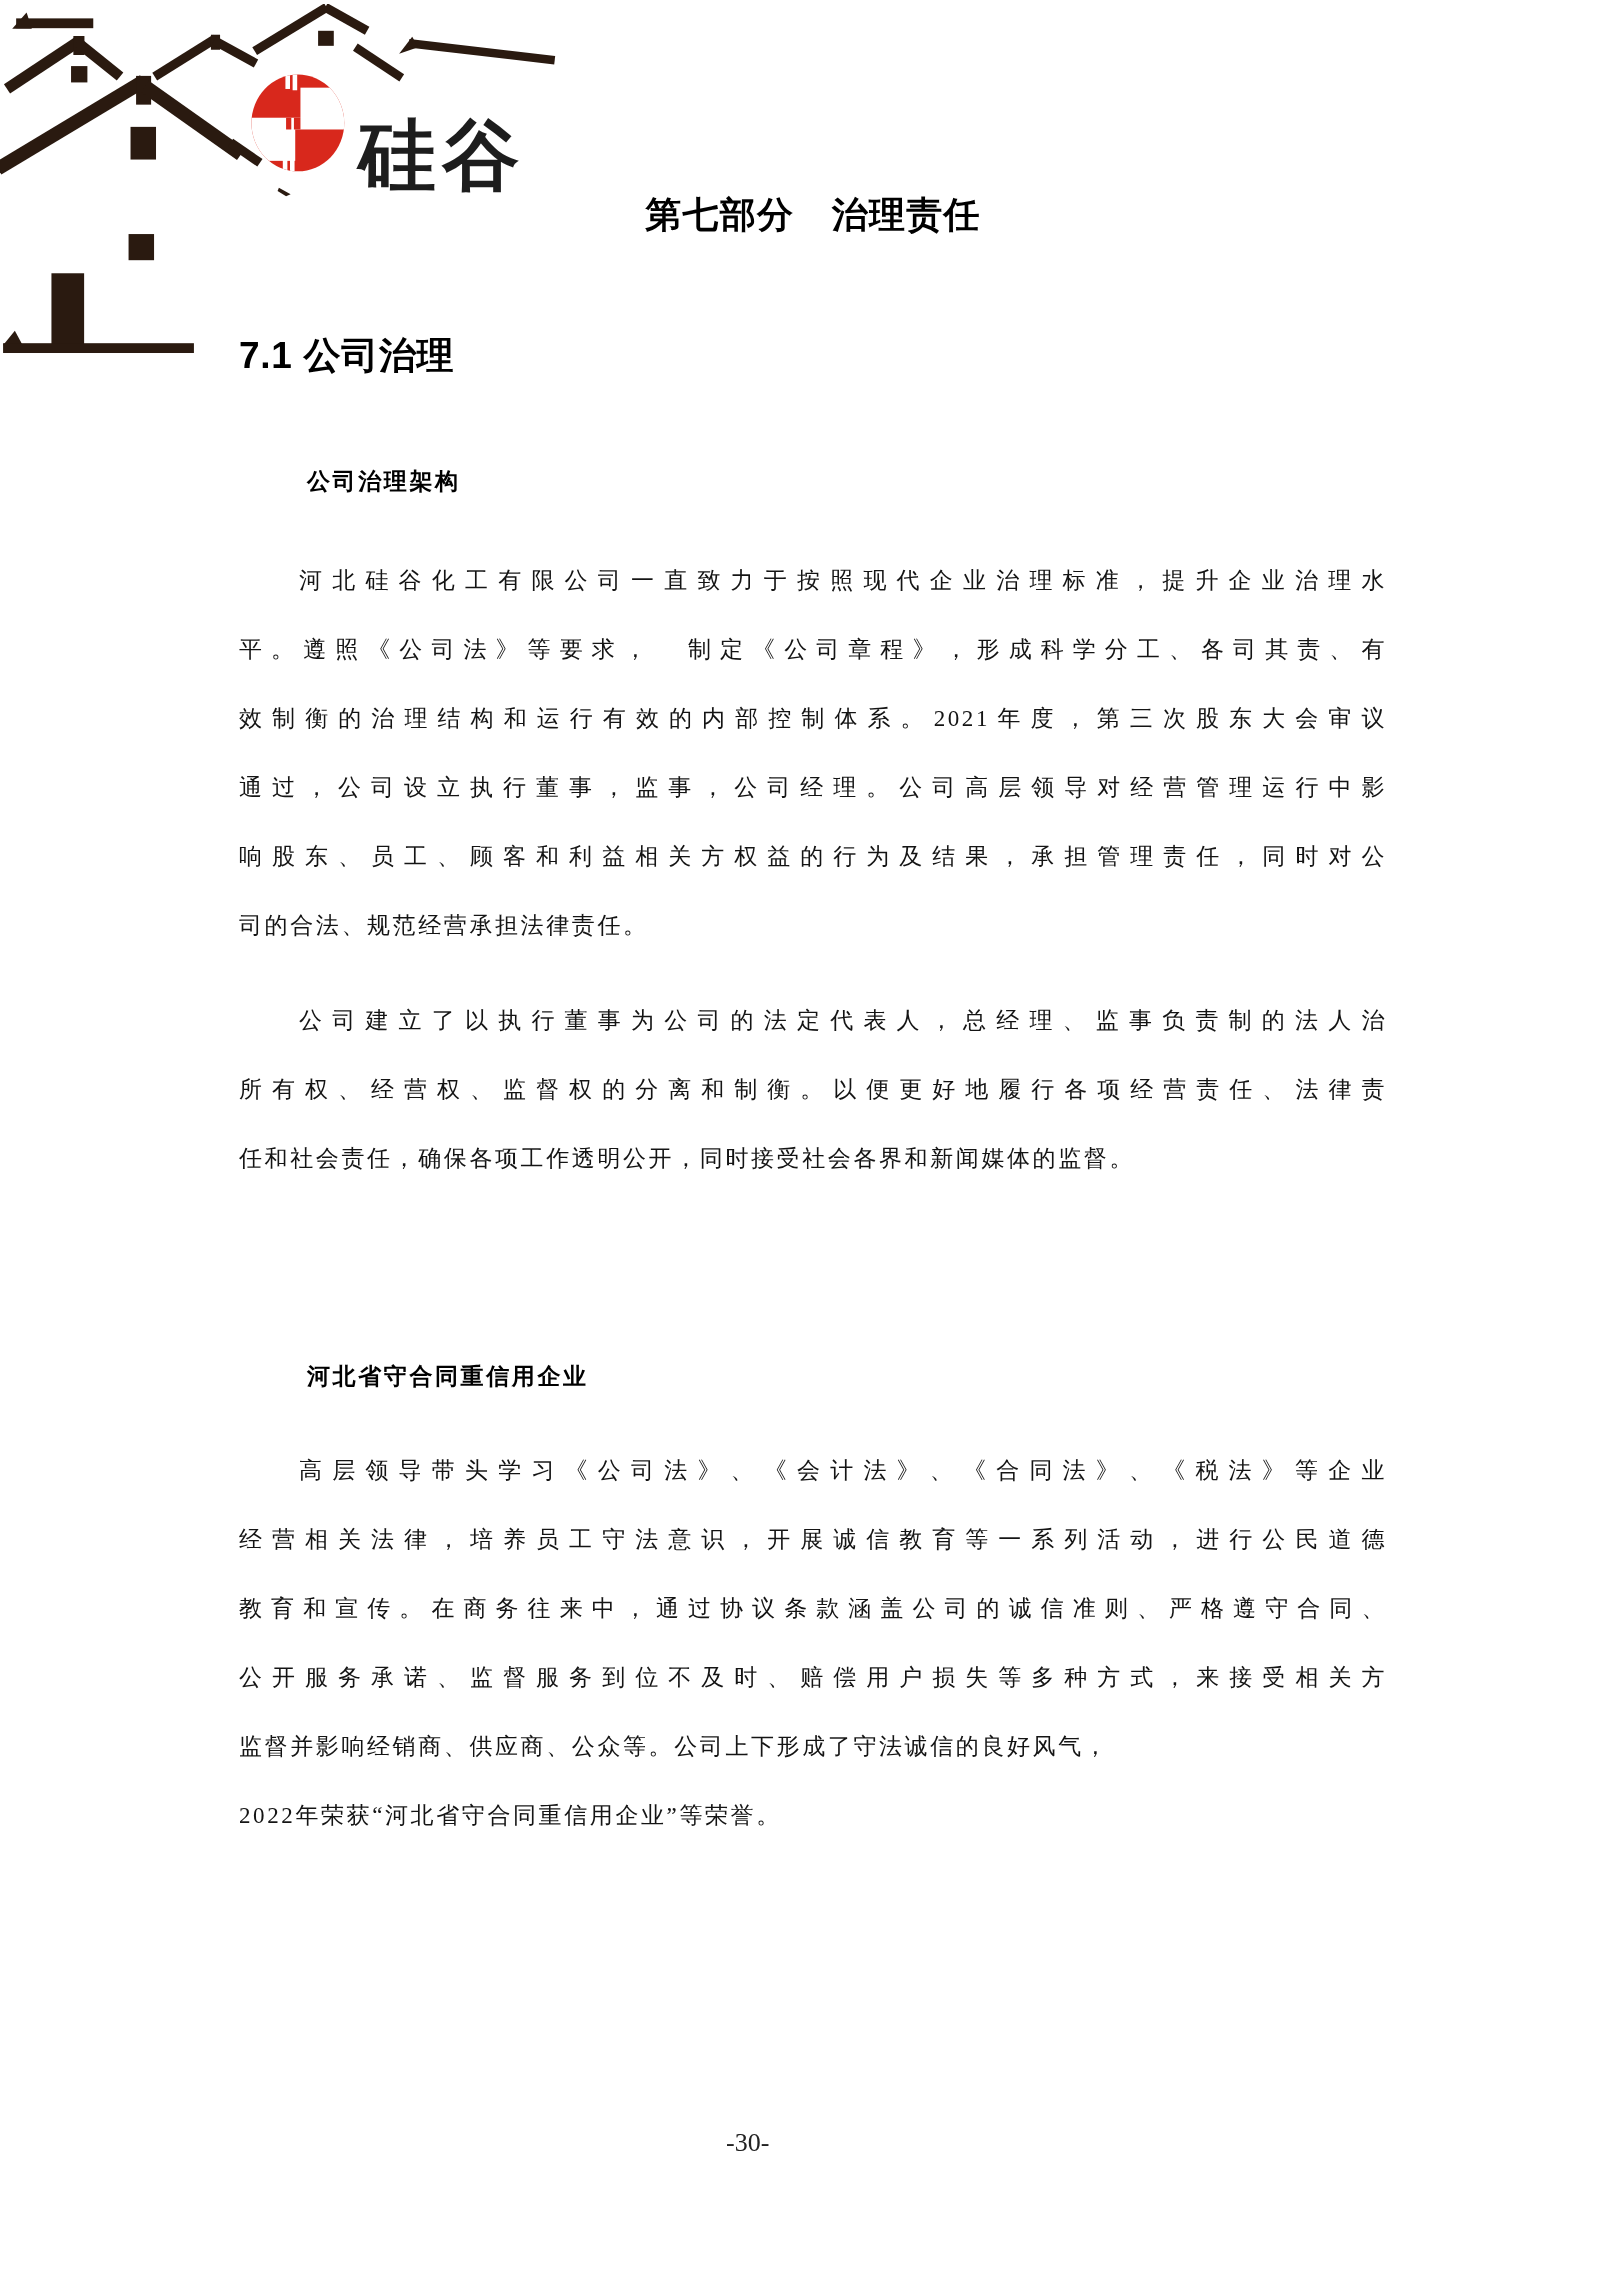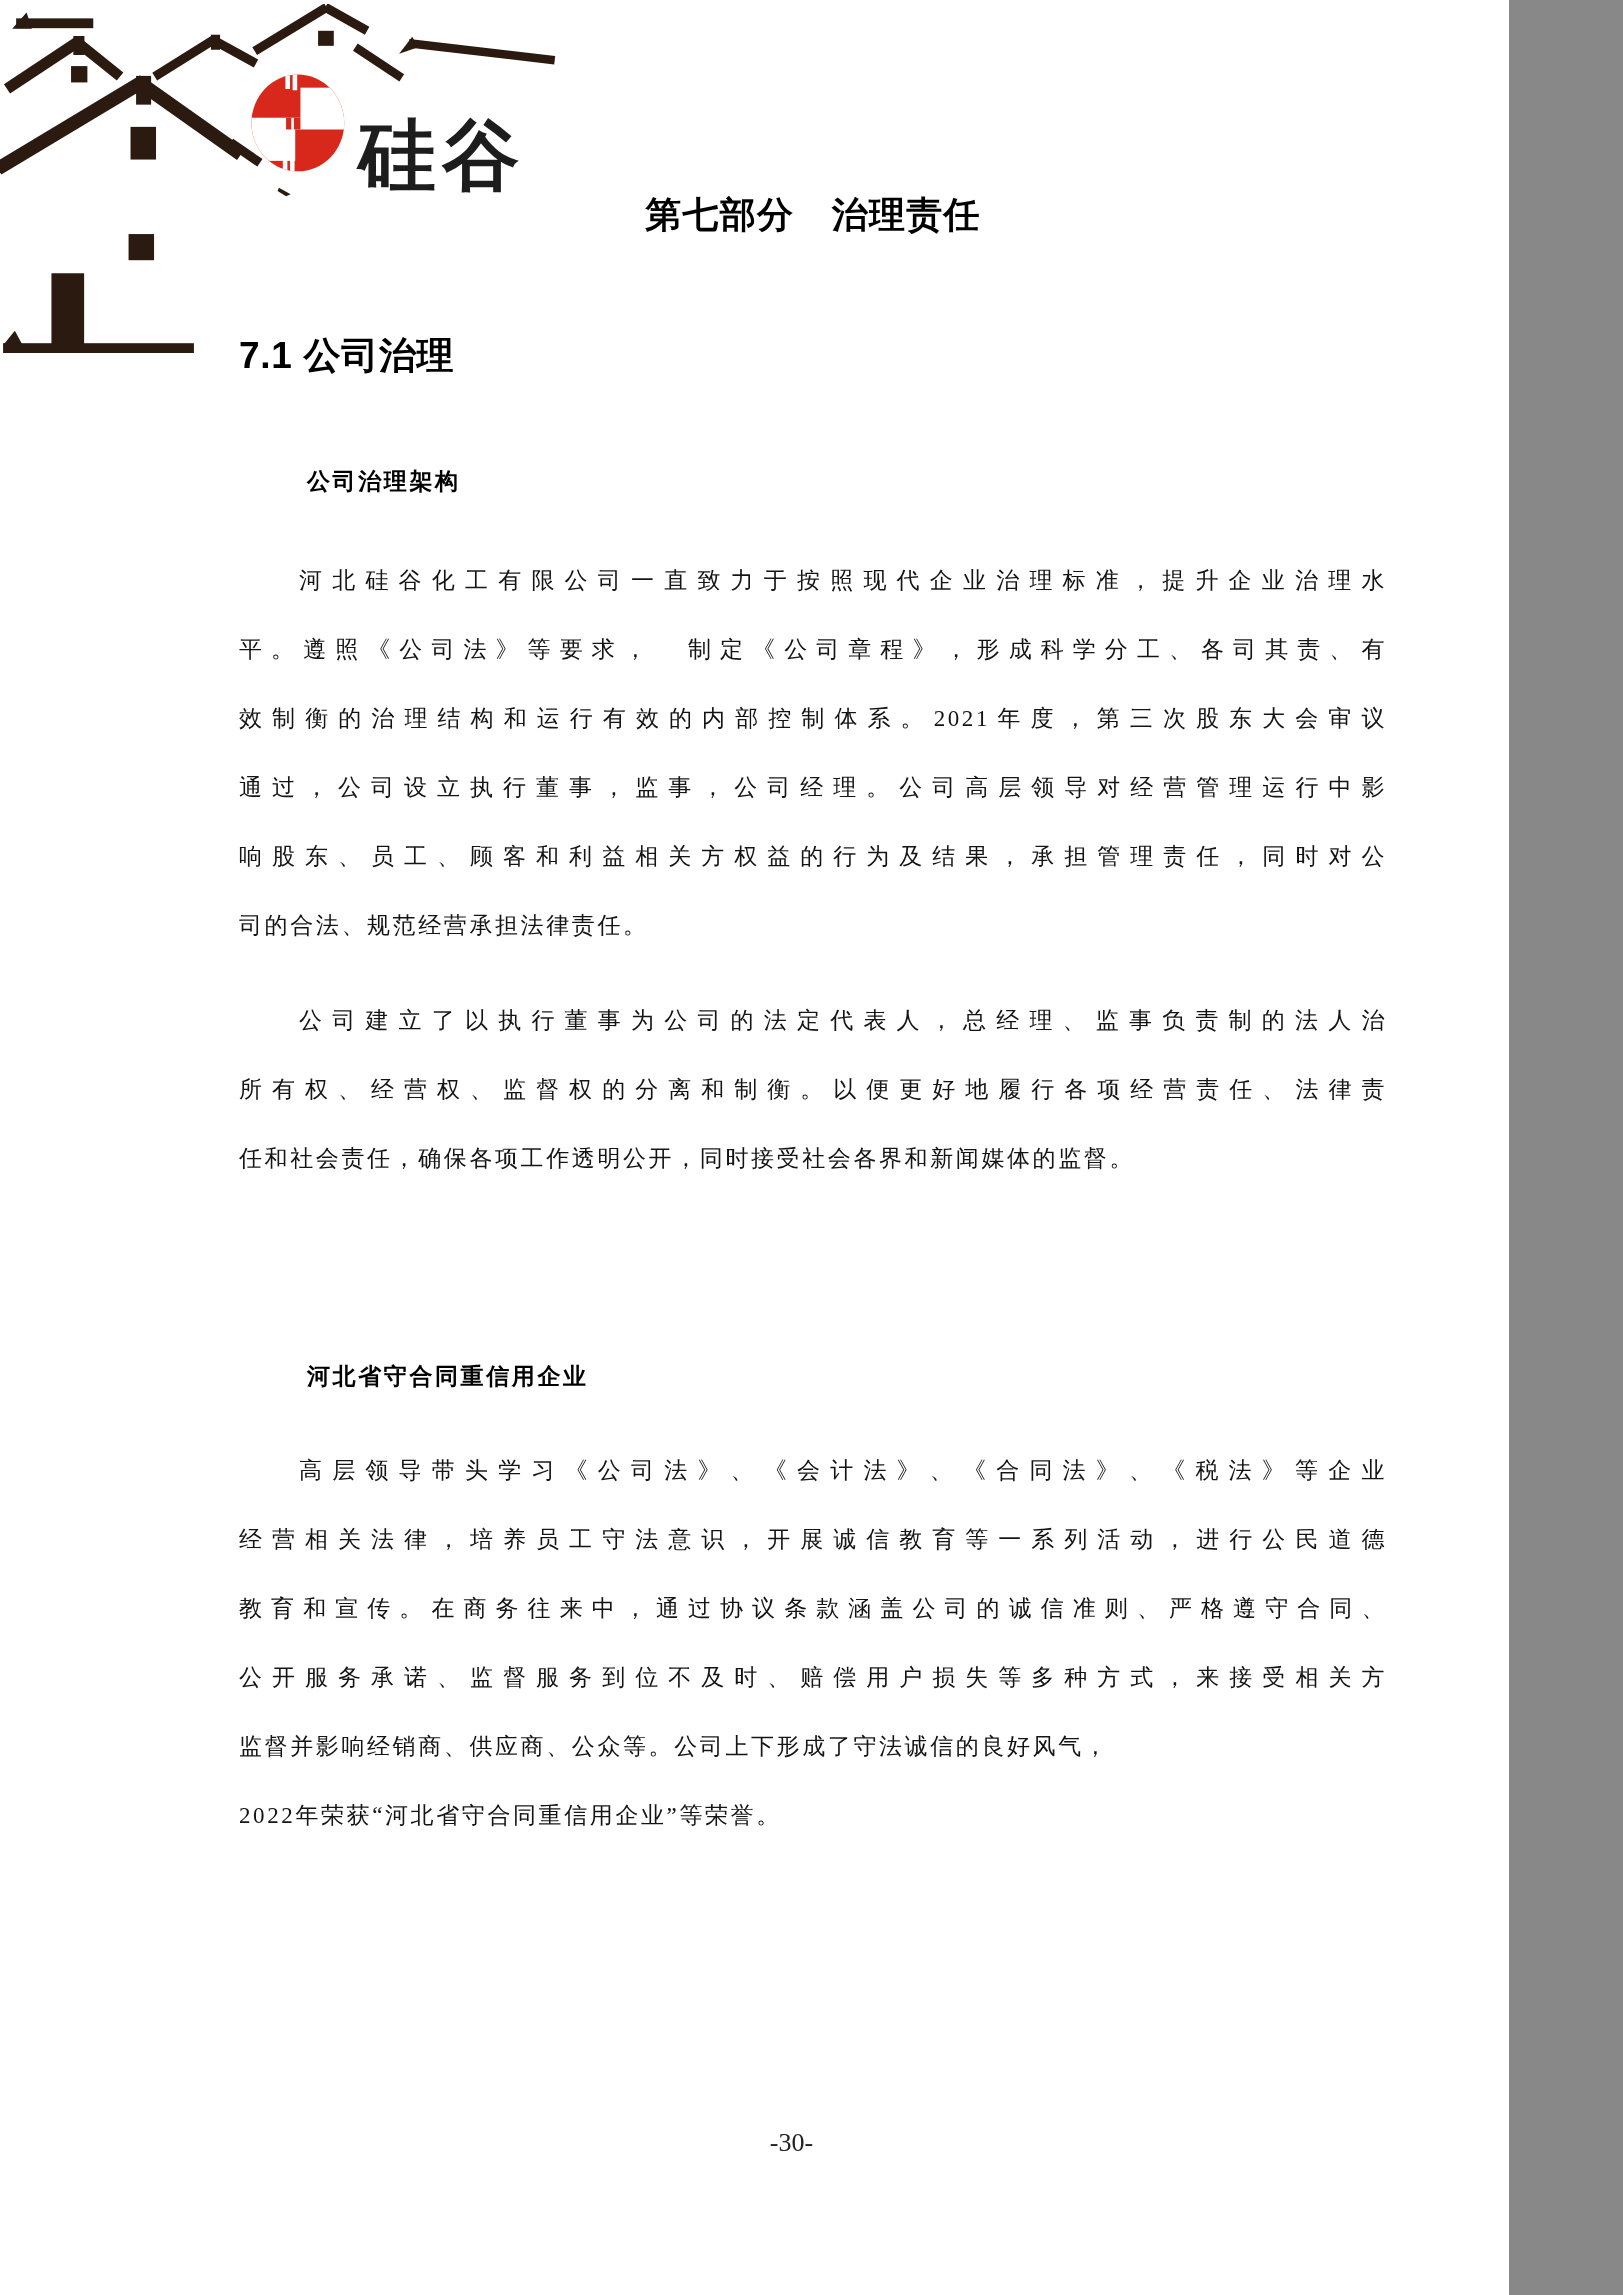--- a/index.html
+++ b/index.html
@@ -1,18 +1,18 @@
 <!DOCTYPE html>
 <html style="font-size:10.5px"><head>
 <meta charset="utf-8">
 <style>
   html,body{margin:0;padding:0;background:#888;}
   .page{
     position:relative;
-    width:1509px;height:2295px;
+    width:1623px;height:2295px;
     background:#ffffff;
     overflow:hidden;
     font-family:"Liberation Serif","DejaVu Serif",serif;
     color:#111;
   }
   
   .logo{position:absolute;left:0;top:3.9px;width:563px;height:366px;}
   
   .part-title{
     position:absolute;left:238px;top:191px;width:1150px;
@@ -48,21 +48,21 @@
   .bl{
     height:69px;line-height:69px;
     text-align:justify;text-align-last:justify;
     white-space:nowrap;
   }
   .bl.ind{text-indent:60px;}
   .bl.nj{text-align-last:left;}
   
   .page-number{
     position:absolute;left:726px;top:2128px;width:131px;
-    text-align:center;font-size:26px;color:#222;
+    text-align:left;font-size:26px;color:#222;
     font-family:"Liberation Serif","DejaVu Serif",serif;
   }
 </style>
 </head>
 <body>
 
 <div class="page">
 
   <svg class="logo" viewBox="0 0 860 560" xmlns="http://www.w3.org/2000/svg">
     <defs>

